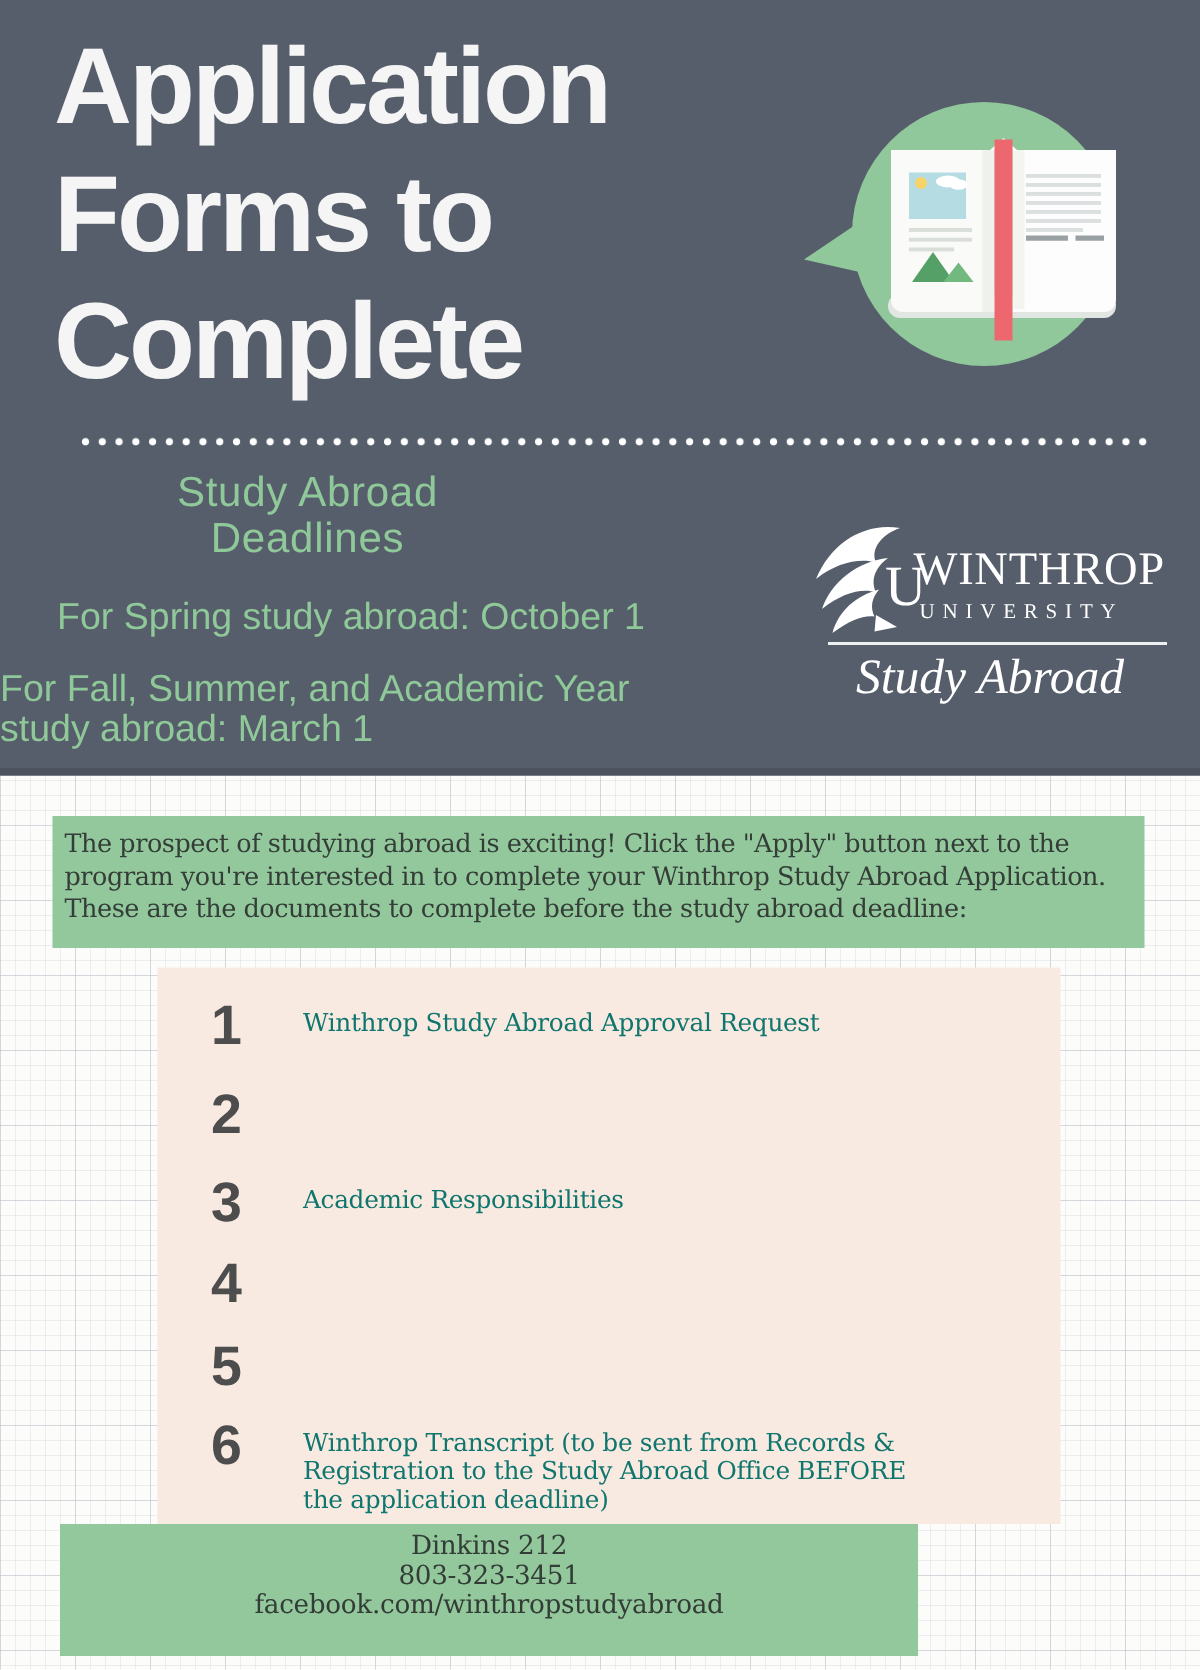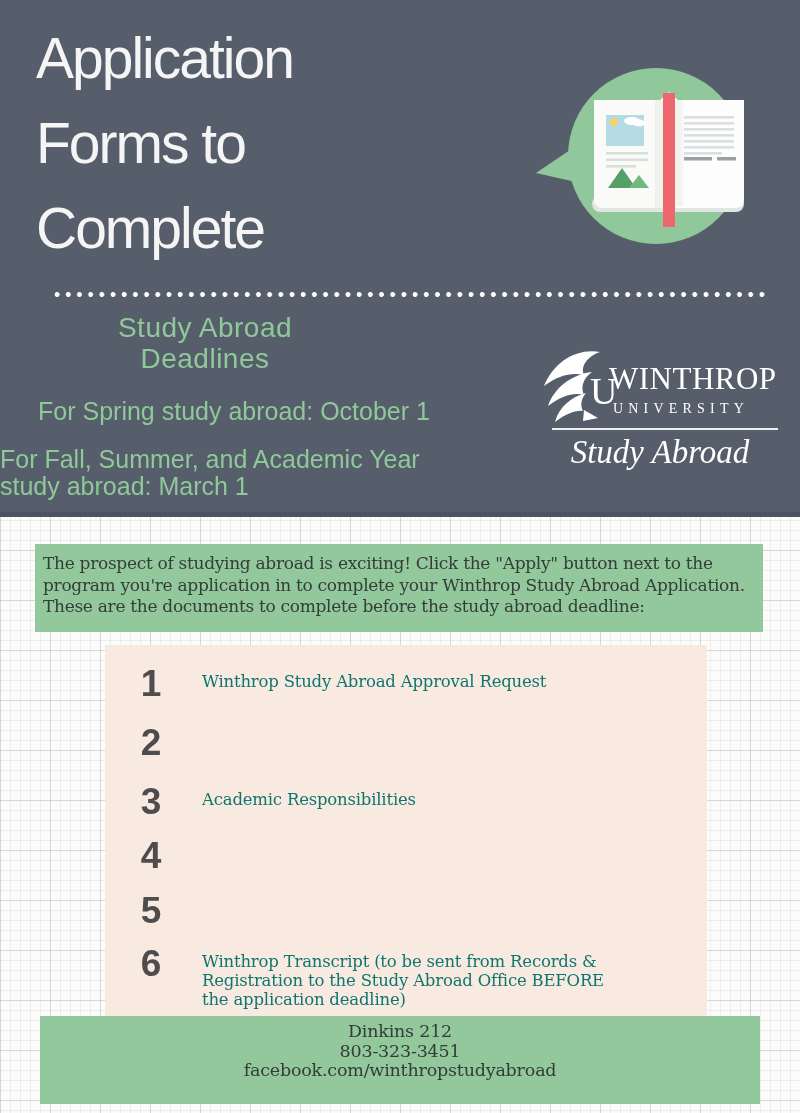--- a/index.html
+++ b/index.html
@@ -14,21 +14,21 @@
       linear-gradient(90deg, rgba(200,202,208,.30) 1px, transparent 1px);
     background-size:50px 50px, 50px 50px, 10px 10px, 10px 10px;
   }
   
   .header {
     position:absolute; left:0; top:0; width:800px; height:512px;
     background:#575e6b; border-bottom:5px solid #4d5460;
   }
   .title {
     position:absolute; left:36px; top:16px; margin:0;
-    font-size:57px; line-height:85px; font-weight:400; letter-spacing:-2px;
+    font-size:72px; line-height:85px; font-weight:700; letter-spacing:-2px;
     color:#f4f5f4; white-space:pre-line;
   }
   .dotted-divider {
     position:absolute; left:54px; top:291px; width:714px; height:7px;
     background-image:radial-gradient(circle at 3px 3.5px, #ffffff 2.2px, transparent 2.7px);
     background-size:11.2px 7px; background-repeat:repeat-x;
   }
   .deadlines-heading {
     position:absolute; left:0; top:312px; width:410px; text-align:center;
     font-size:28px; line-height:31px; font-weight:300; letter-spacing:0.5px;
@@ -89,21 +89,21 @@
     position:absolute; left:18px; top:0; width:56px; text-align:center;
     font-size:37px; line-height:36px; font-weight:700; color:#4d4d4d;
   }
   .item-label {
     position:absolute; left:97px; top:6px; width:495px;
     font-family:"DejaVu Serif", serif; font-size:16.5px; line-height:19px;
     letter-spacing:-0.2px; color:#0f766e; white-space:pre-line;
   }
   
   .footer-box {
-    position:absolute; left:40px; top:1016px; width:720px; height:88px;
+    position:absolute; left:40px; top:1016px; width:572px; height:88px;
     background:#92c89c; text-align:center;
     font-family:"DejaVu Serif", serif; color:#333c36;
   }
   .footer-line { font-size:17.5px; line-height:19.5px; letter-spacing:-0.2px; }
   .footer-line.first { padding-top:6px; }
 </style>
 </head>
 <body>
 
 <div class="poster">
@@ -167,21 +167,21 @@
       <span class="logo-monogram">U</span>
       <span class="logo-name">WINTHROP</span>
       <span class="logo-subtitle">UNIVERSITY</span>
       <div class="logo-divider"></div>
       <div class="logo-tagline">Study Abroad</div>
     </div>
   </div>
 
   <div class="intro-box">
     <p class="intro-text">The prospect of studying abroad is exciting! Click the "Apply" button next to the
-program you're application in to complete your Winthrop Study Abroad Application.
+program you're interested in to complete your Winthrop Study Abroad Application.
 These are the documents to complete before the study abroad deadline:</p>
   </div>
 
   <div class="checklist-box">
     <div class="check-row r1">
       <span class="item-number">1</span>
       <span class="item-label">Winthrop Study Abroad Approval Request</span>
     </div>
     <div class="check-row r2">
       <span class="item-number">2</span>

